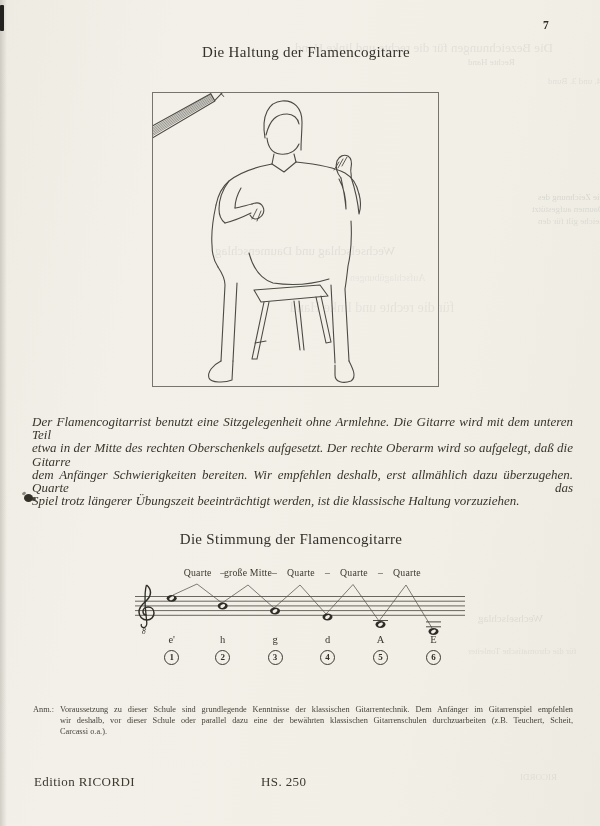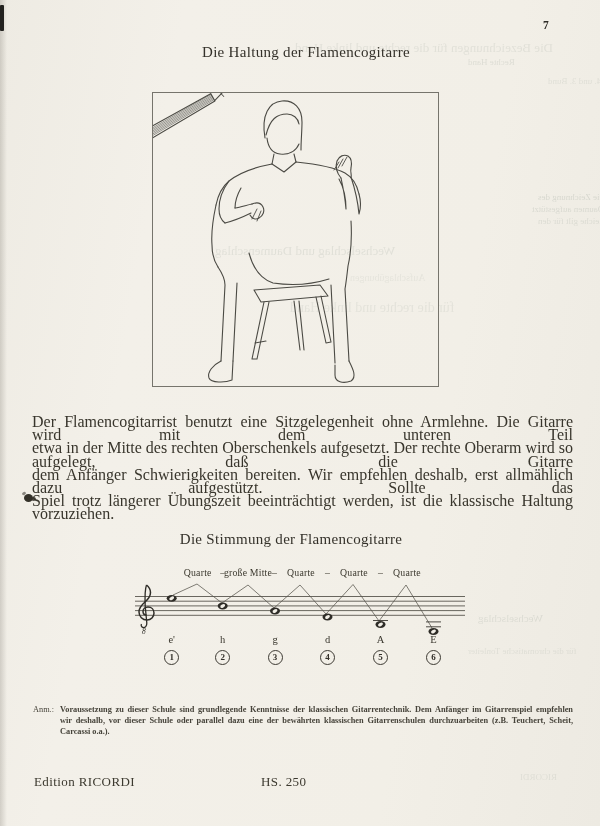--- a/index.html
+++ b/index.html
@@ -25,37 +25,37 @@
   
   .content{position:absolute;inset:0;z-index:1;}
   .page-number{position:absolute;left:543px;top:19px;font-size:11.5px;font-weight:bold;color:#2e2c27;}
   .h-title{position:absolute;left:50%;white-space:nowrap;font-size:15px;color:#34312a;
     letter-spacing:.3px;}
   .h1{top:44px;transform:translateX(-50%) translateX(6px);}
   .h2{top:531px;transform:translateX(-50%) translateX(-9px);}
   .frame{position:absolute;left:152px;top:92px;width:287px;height:295px;
     border:1.5px solid #76746c;box-sizing:border-box;}
   .frame svg{position:absolute;left:0;top:0;}
-  .bodytext{position:absolute;left:32px;top:415px;width:541px;font-size:16px;
-    line-height:13.2px;color:#38352c;}
+  .bodytext{position:absolute;left:32px;top:415px;width:541px;font-size:13px;
+    line-height:13.2px;color:#38352c;font-style:italic;}
   .jline{text-align:justify;text-align-last:justify;}
   .jline.last{text-align-last:left;}
   
   .intervals span{position:absolute;top:567px;width:84px;text-align:center;
     font-size:9.8px;color:#3c392f;letter-spacing:.2px;}
   .intervals .dash{width:20px;}
   .staff-svg{position:absolute;left:130px;top:576px;}
   .notenames span{position:absolute;top:634px;width:30px;text-align:center;
     font-size:10.5px;color:#3a372e;}
   .stringnums span{position:absolute;top:650px;width:13px;height:13px;border:1.1px solid #3d3a33;
     border-radius:50%;text-align:center;line-height:13px;font-size:9px;font-weight:bold;color:#33302a;}
   .footnote{position:absolute;left:33px;top:704px;width:540px;font-size:8.3px;
     line-height:11px;color:#46433a;}
   .fn-label{position:absolute;left:0;top:0;}
-  .fn-lines{margin-left:27px;width:513px;font-weight:bold;}
+  .fn-lines{margin-left:27px;width:513px;}
   .footer span{position:absolute;top:774px;font-size:13px;letter-spacing:.4px;color:#3c392f;}
   .footer .pub{left:34px;}
   .footer .plate{left:261px;}
 </style>
 </head>
 <body>
 
 <div class="page">
 
   <div>
@@ -144,21 +144,21 @@
           <path d="M82,115 C88,114 94,112 99,111"></path>
           <path d="M99,111 C104,109 108,110 110,114 C112,118 110,123 106,125 C103,127 99,126 97,122"></path>
           <path stroke-width="0.9" d="M104,116 L99,126 M108,118 L104,128"></path>
         </g>
       </svg>
     </div>
 
     <div class="bodytext">
       <div class="jline">Der Flamencogitarrist benutzt eine Sitzgelegenheit ohne Armlehne. Die Gitarre wird mit dem unteren Teil</div>
       <div class="jline">etwa in der Mitte des rechten Oberschenkels aufgesetzt. Der rechte Oberarm wird so aufgelegt, daß die Gitarre</div>
-      <div class="jline">dem Anfänger Schwierigkeiten bereiten. Wir empfehlen deshalb, erst allmählich dazu aufgestützt. Sollte das</div>
+      <div class="jline">dem Anfänger Schwierigkeiten bereiten. Wir empfehlen deshalb, erst allmählich dazu überzugehen. Quarte das</div>
       <div class="jline last">Spiel trotz längerer Übungszeit beeinträchtigt werden, ist die klassische Haltung vorzuziehen.</div>
     </div>
 
     <div class="h-title h2">Die Stimmung der Flamencogitarre</div>
 
     <div class="intervals">
       <span style="left:155.7px">Quarte</span>
       <span class="dash" style="left:212.9px">–</span>
       <span style="left:206px">große Mitte</span>
       <span class="dash" style="left:264.5px">–</span>

